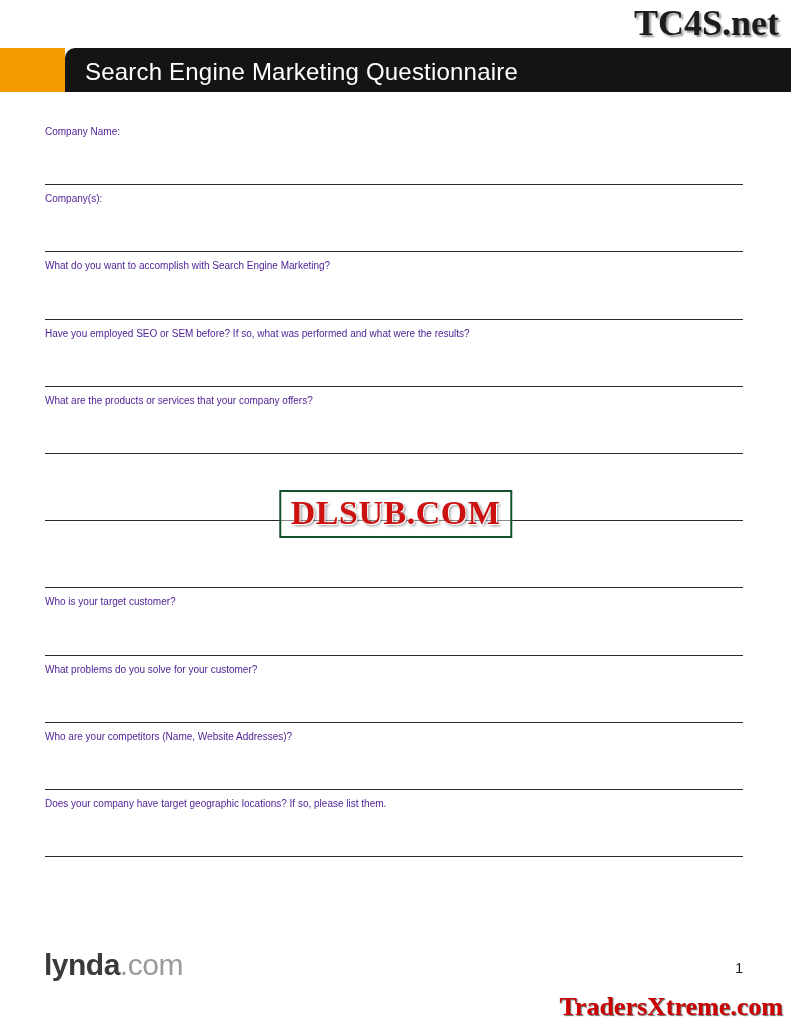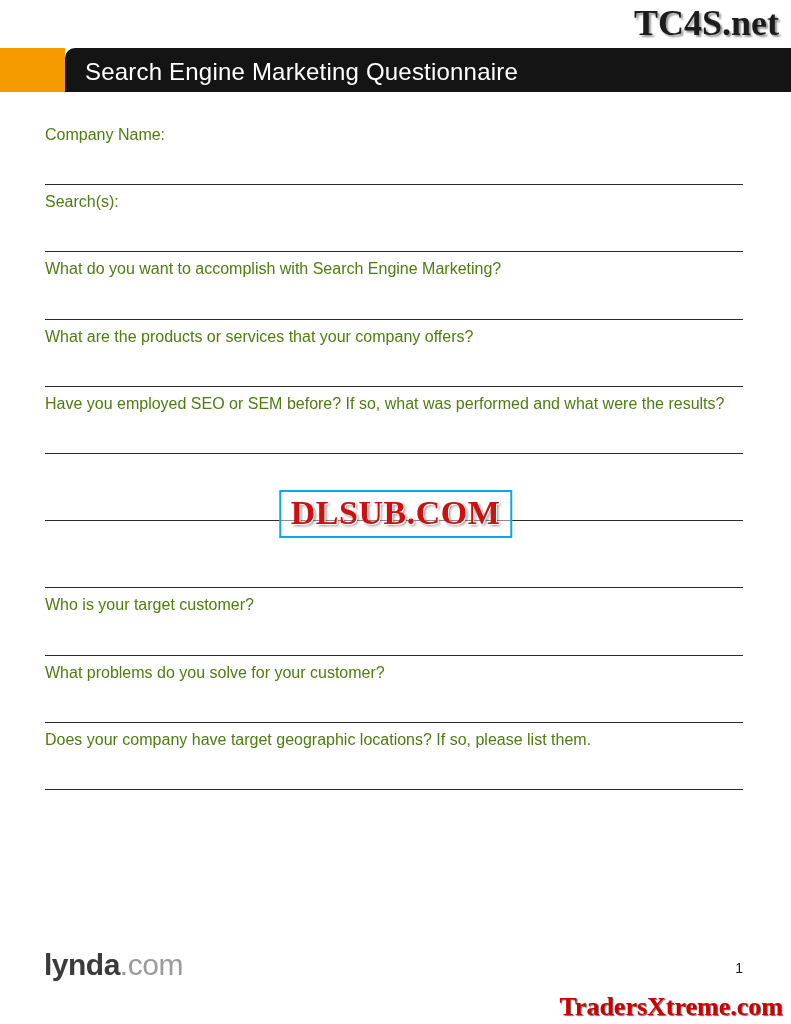--- a/index.html
+++ b/index.html
@@ -73,22 +73,22 @@
     width: 700px;
   }
   .q-row {
     position: relative;
     height: 67.2px;
   }
   .q-label {
     position: absolute;
     left: 0;
     top: 8px;
-    font-size: 16px;
-    color: #4d7c0f;
+    font-size: 10px;
+    color: #4c1d95;
     white-space: nowrap;
     font-family: "Liberation Sans", sans-serif;
   }
   .q-line {
     position: absolute;
     left: 0;
     bottom: 0;
     width: 698px;
     height: 1px;
     background: #2b2b2b;
@@ -99,21 +99,21 @@
     position: absolute;
     top: 490px;
     left: 50%;
     transform: translateX(-50%);
     font-family: "Liberation Serif", serif;
     font-weight: bold;
     font-size: 34px;
     color: #cc1111;
     letter-spacing: 0.5px;
     padding: 2px 10px 4px 10px;
-    border: 2px solid #0ea5e9;
+    border: 2px solid #14532d;
     background: rgba(255,255,255,0.45);
     text-shadow: 1px 1px 0 #ffffff, 2px 2px 3px rgba(0,0,0,0.45);
     z-index: 15;
   }
 
   
   .footer-logo {
     position: absolute;
     left: 44px;
     bottom: 42px;
@@ -160,47 +160,51 @@
   <div class="header-black"></div>
 </div>
 <div class="header-title">Search Engine Marketing Questionnaire</div>
 
 <div class="form-body">
   <div class="q-row">
     <div class="q-label">Company Name:</div>
     <div class="q-line"></div>
   </div>
   <div class="q-row">
-    <div class="q-label">Search(s):</div>
+    <div class="q-label">Company(s):</div>
     <div class="q-line"></div>
   </div>
   <div class="q-row">
     <div class="q-label">What do you want to accomplish with Search Engine Marketing?</div>
     <div class="q-line"></div>
   </div>
   <div class="q-row">
+    <div class="q-label">Have you employed SEO or SEM before? If so, what was performed and what were the results?</div>
+    <div class="q-line"></div>
+  </div>
+  <div class="q-row">
     <div class="q-label">What are the products or services that your company offers?</div>
     <div class="q-line"></div>
   </div>
   <div class="q-row">
-    <div class="q-label">Have you employed SEO or SEM before? If so, what was performed and what were the results?</div>
-    <div class="q-line"></div>
-  </div>
-  <div class="q-row">
     <div class="q-line"></div>
   </div>
   <div class="q-row">
     <div class="q-line"></div>
   </div>
   <div class="q-row">
     <div class="q-label">Who is your target customer?</div>
     <div class="q-line"></div>
   </div>
   <div class="q-row">
     <div class="q-label">What problems do you solve for your customer?</div>
+    <div class="q-line"></div>
+  </div>
+  <div class="q-row">
+    <div class="q-label">Who are your competitors (Name, Website Addresses)?</div>
     <div class="q-line"></div>
   </div>
   <div class="q-row">
     <div class="q-label">Does your company have target geographic locations?  If so, please list them.</div>
     <div class="q-line"></div>
   </div>
 </div>
 
 <div class="dlsub-watermark">DLSUB.COM</div>
 

